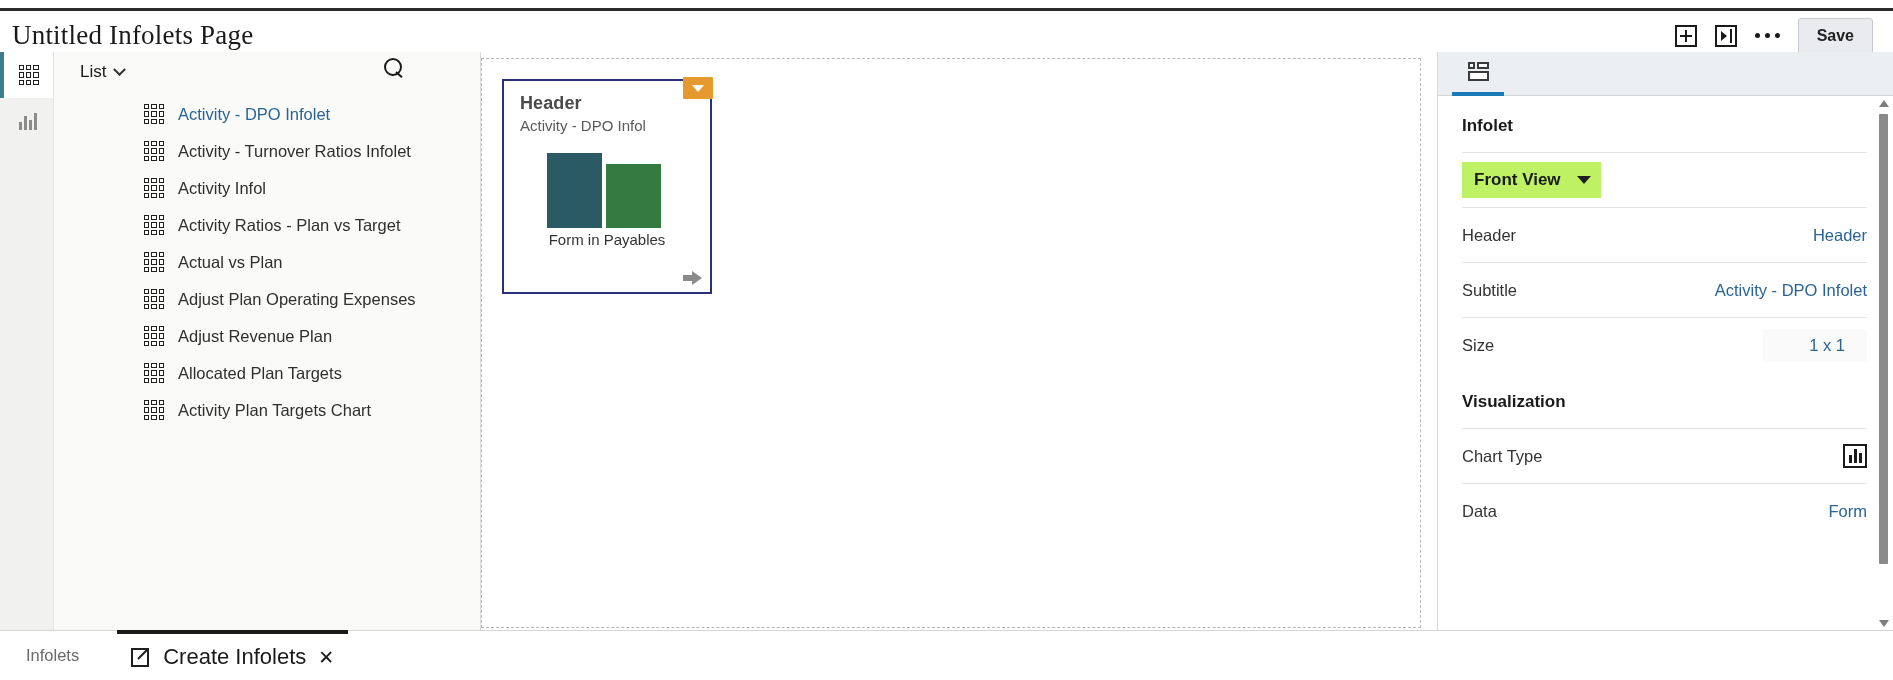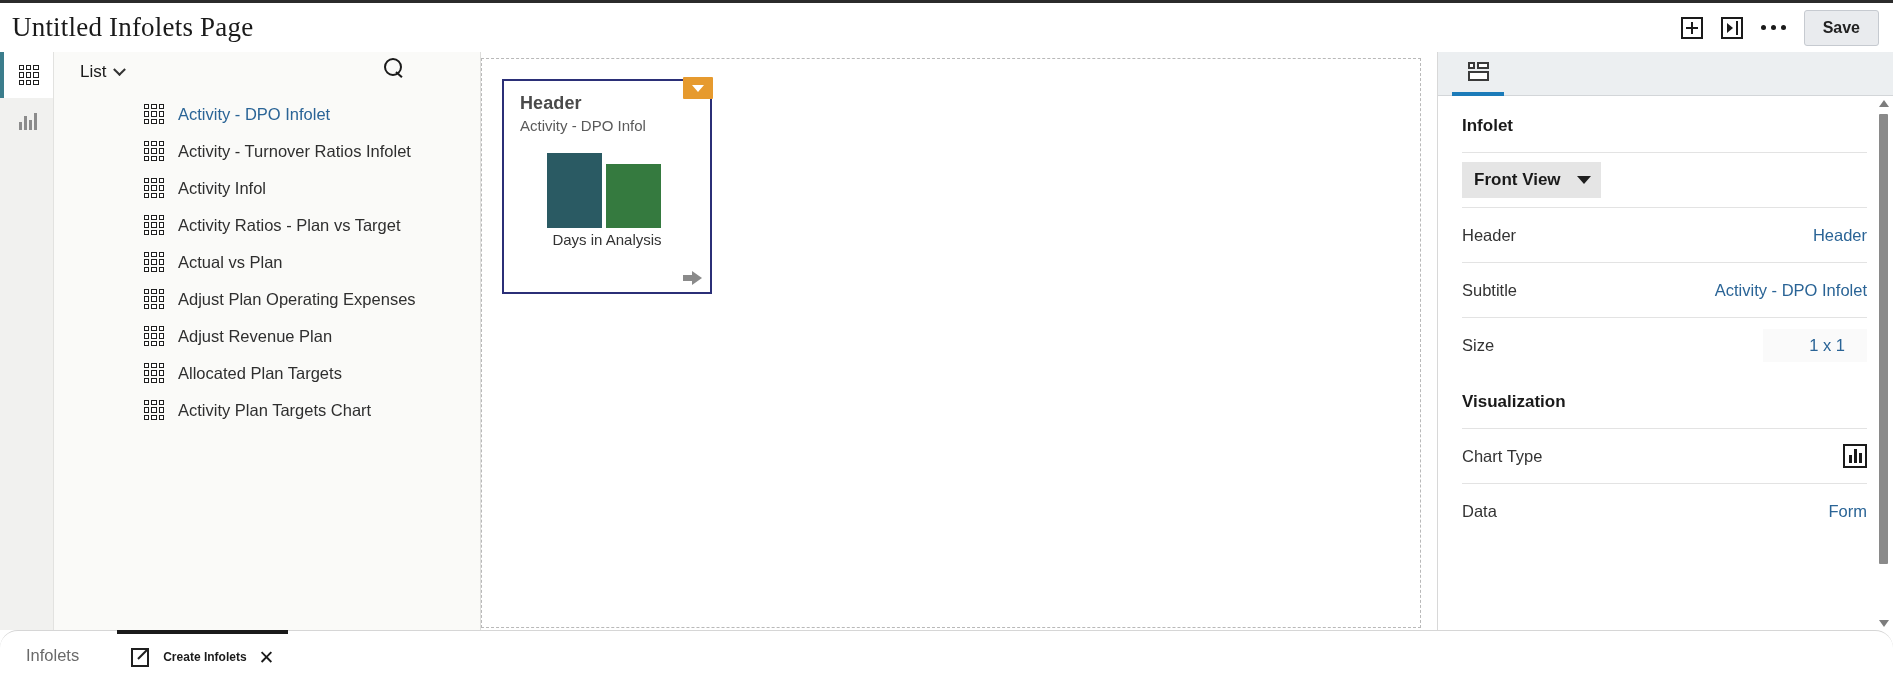--- a/index.html
+++ b/index.html
@@ -5,33 +5,33 @@
   * { box-sizing: border-box; margin: 0; padding: 0; }
   html, body {
     width: 1893px; height: 680px;
     font-family: "Liberation Sans", sans-serif;
     background: #ffffff;
     overflow: hidden;
   }
 
   
   #topbar {
-    position: absolute; left: 0; top: 0; width: 1893px; height: 52px;
+    position: absolute; left: 0; top: 8px; width: 1893px; height: 52px;
     background: #ffffff;
     border-top: 3px solid #2b2b2b;
     display: flex; align-items: center;
   }
   #page-title {
     font-family: "Liberation Serif", serif;
     font-size: 27px; color: #1a1a1a; margin-left: 12px;
     white-space: nowrap; letter-spacing: .2px;
   }
   #topbar-actions {
     margin-left: auto; display: flex; align-items: center; gap: 18px;
-    padding-right: 14px;
+    padding-right: 20px;
   }
   .tb-icon { cursor: pointer; display: flex; align-items: center; justify-content: center; }
   .boxicon {
     width: 22px; height: 22px; border: 2px solid #1a1a1a;
     position: relative; display: inline-block;
   }
   .boxicon.plus::before {
     content: ""; position: absolute; left: 50%; top: 3px; width: 2px; height: 12px;
     background: #1a1a1a; transform: translateX(-50%);
   }
@@ -190,21 +190,21 @@
   #props-body { position: relative; height: 534px; overflow: hidden; padding: 0 2px 0 0; }
   #props-inner { padding: 0 24px 0 24px; }
   .sec-title { font-size: 17px; font-weight: bold; color: #1a1a1a; padding: 20px 0 16px 0; }
   .prop-row {
     display: flex; align-items: center; justify-content: space-between;
     border-top: 1px solid #e3e3e3; height: 55px;
   }
   .prop-label { font-size: 16.5px; color: #333; }
   .prop-value { font-size: 16.5px; color: #2a6496; cursor: pointer; }
   .selectbox {
-    display: flex; align-items: center; gap: 16px; background: #e5e5e5;
+    display: flex; align-items: center; gap: 16px; background: #bef264;
     padding: 8px 10px 8px 12px; cursor: pointer;
   }
   .selectbox .sb-text { font-size: 17px; font-weight: bold; color: #1a1a1a; }
   .selectbox .caret {
     width: 0; height: 0; border-left: 7px solid transparent;
     border-right: 7px solid transparent; border-top: 8px solid #1f1f1f;
   }
   .sizebox {
     display: flex; align-items: center; gap: 14px; background: #fafafa;
     padding: 7px 8px 7px 46px; cursor: pointer;
@@ -221,28 +221,28 @@
   #props-scroll { position: absolute; right: 3px; top: 0; width: 13px; height: 534px; }
   .sb-arrow { width: 13px; height: 14px; display: flex; align-items: center; justify-content: center; cursor: pointer; }
   .sb-arrow .up { width: 0; height: 0; border-left: 5px solid transparent; border-right: 5px solid transparent; border-bottom: 7px solid #7d7d7d; }
   .sb-arrow .dn { width: 0; height: 0; border-left: 5px solid transparent; border-right: 5px solid transparent; border-top: 7px solid #7d7d7d; }
   #sb-thumb { position: absolute; top: 18px; left: 2px; width: 9px; height: 450px; background: #8a8a8a; border-radius: 1px; cursor: pointer; }
 
   
   #bottombar {
     position: absolute; left: 0; top: 630px; width: 1893px; height: 50px;
     background: #ffffff; border-top: 1px solid #d6d6d6;
-    display: flex; align-items: center; padding-left: 14px; gap: 0; border-radius: 18px;
+    display: flex; align-items: center; padding-left: 14px; gap: 0;
   }
   #bottom-label { font-size: 16.5px; color: #6a6a6a; padding: 0 38px 0 12px; cursor: pointer; }
   #bottom-tab {
     display: flex; align-items: center; gap: 12px; height: 50px;
     border-top: 4px solid #1a1a1a; padding: 0 14px; margin-top: -1px; cursor: pointer;
   }
-  #bottom-tab-label { font-size: 12px; font-weight: bold; color: #1a1a1a; text-align: center; }
+  #bottom-tab-label { font-size: 22px; font-weight: normal; color: #1a1a1a; text-align: center; }
   .editicon { width: 20px; height: 19px; position: relative; }
   .editicon::before {
     content: ""; position: absolute; left: 0; top: 0; width: 14px; height: 15px;
     border: 2px solid #1f1f1f; background: #fff;
   }
   .editicon::after {
     content: ""; position: absolute; left: 7px; top: 10px; width: 13px; height: 2px;
     background: #1f1f1f; transform: rotate(-45deg); transform-origin: left center;
   }
   #bottom-close { font-size: 19px; color: #1a1a1a; cursor: pointer; line-height: 1; }
@@ -454,21 +454,21 @@
   <div id="infolet-card">
     <div id="card-dropdown">
       <span class="tri"></span>
     </div>
     <div id="card-header-title">Header</div>
     <div id="card-subtitle">Activity - DPO Infol</div>
     <div id="card-chart">
         <span class="bar" style="width: 55px; height: 75px; background: rgb(42, 90, 99);"></span>
         <span class="bar" style="width: 55px; height: 64px; background: rgb(53, 122, 63);"></span>
       </div>
-    <div id="card-axis-label">Days in Analysis</div>
+    <div id="card-axis-label">Form in Payables</div>
     <div id="card-arrow"></div>
   </div>
 </div>
 
 <div id="props">
   <div id="props-tabbar">
     <div id="props-tab">
       <span class="layouticon">
         <i class="l1"></i>
           <i class="l2"></i>

